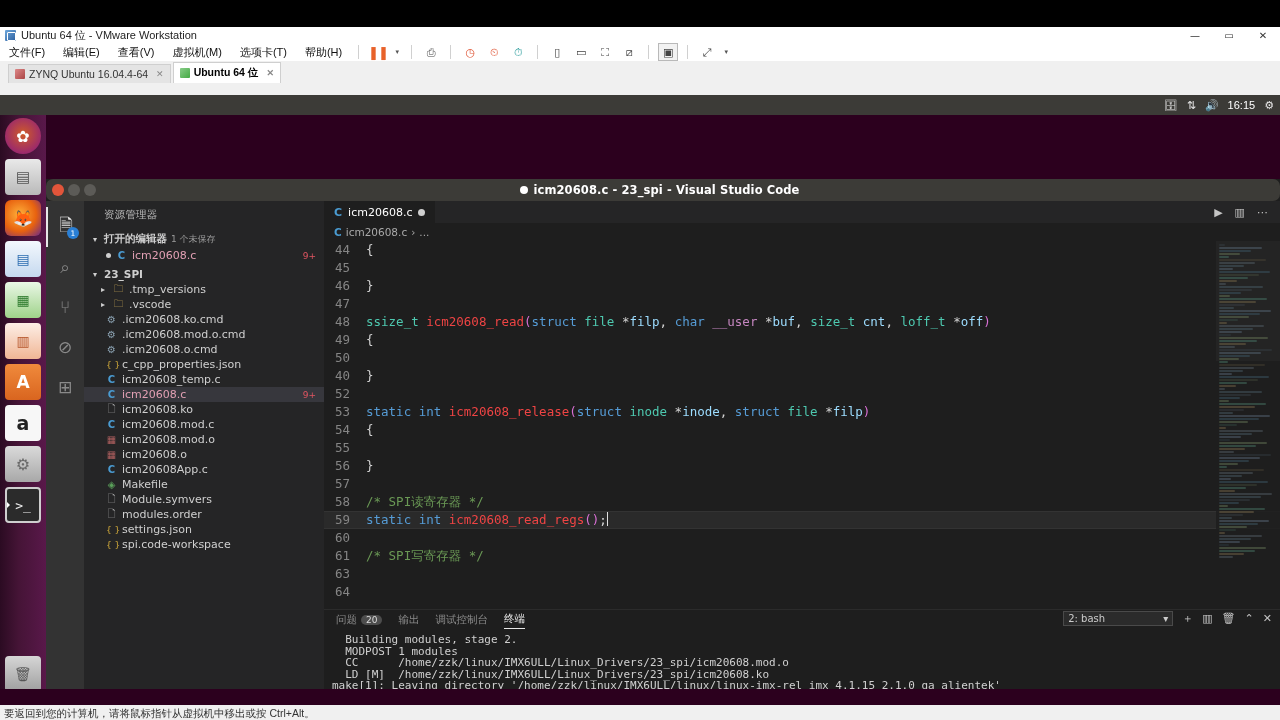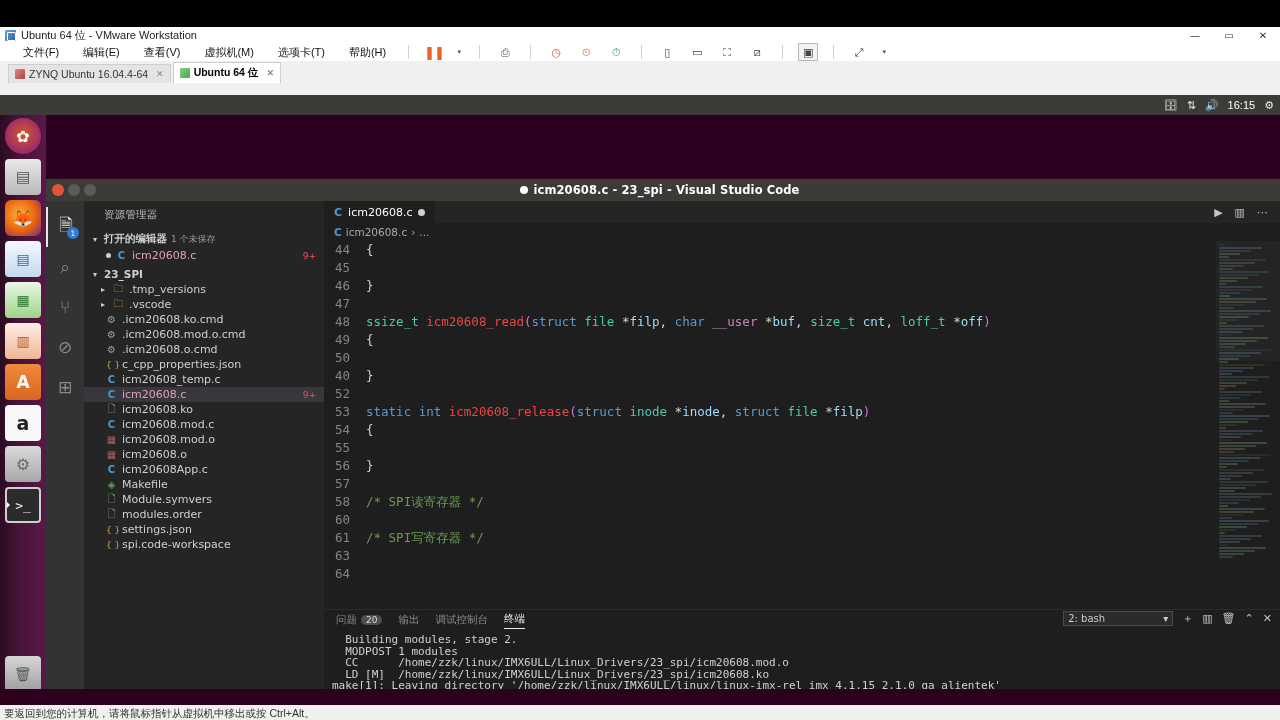--- a/index.html
+++ b/index.html
@@ -17,21 +17,21 @@
   .vm-titlebar .vm-icon { width:11px; height:11px; margin-right:5px; position:relative; }
   .vm-titlebar .vm-icon::before { content:""; position:absolute; left:0; top:0; width:11px; height:11px;
       background:linear-gradient(135deg,#6fa8dc,#2b5e9e); border-radius:1px; }
   .vm-titlebar .vm-icon::after { content:""; position:absolute; left:2px; top:2px; width:7px; height:7px;
       border:1px solid #fff; border-radius:1px; }
   .vm-title { font-size:11px; color:#222; white-space:nowrap; }
   .vm-wincontrols { position:absolute; right:0; top:0; height:16px; display:flex; }
   .vm-wincontrols div { width:34px; height:16px; display:flex; align-items:center; justify-content:center;
       font-size:10px; color:#333; font-family:"DejaVu Sans", sans-serif; }
 
-  .vm-menubar { height:18px; background:#fff; display:flex; align-items:center; padding-left:16px; gap:10px; border-bottom:0px; }
+  .vm-menubar { height:18px; background:#fff; display:flex; align-items:center; padding-left:2px; gap:4px; border-bottom:0px; }
   .vm-menu-item { font-size:11px; color:#111; padding:2px 7px; white-space:nowrap; }
   .tb-sep { width:1px; height:14px; background:#d0d0d0; margin:0 5px; }
   .tb-btn { width:20px; height:18px; display:flex; align-items:center; justify-content:center;
       font-size:11px; color:#444; font-family:"DejaVu Sans", sans-serif; }
   .tb-pause { color:#e8622a; font-size:13px; font-weight:bold; letter-spacing:-1px; }
   .tb-caret { font-size:7px; color:#555; width:10px; }
   .tb-snap { color:#e0593a; }
   .tb-snap2 { color:#2f9e9e; }
   .tb-sel { border:1px solid #b9b9b9; background:#f2f2f2; }
 
@@ -70,21 +70,21 @@
   .lnch-icon.term    { background:#2b2b2b; border:2px solid #cfcfcf; color:#eee; font-size:13px; font-family:"DejaVu Sans Mono", monospace; }
   .lnch-icon.vscode  { background:linear-gradient(135deg,#3aa8e8,#1b6fb5); }
   .lnch-icon.trash   { background:linear-gradient(#d6d6d6,#9e9e9e); position:absolute; bottom:8px; left:5px; }
   .lnch-icon .runbadge { position:absolute; left:-1px; top:12px; width:0; height:0;
       border-top:4px solid transparent; border-bottom:4px solid transparent; border-left:4px solid #fff; }
   .lnch-icon .runbadge.right { left:auto; right:-1px; border-left:none; border-right:4px solid #fff; }
 
   
   .vscode { position:absolute; left:46px; top:84px; width:1234px; height:588px; background:#1e1e1e;
       font-family:"DejaVu Sans", sans-serif; }
-  .vsc-titlebar { height:22px; background:#3c3b37; display:flex; align-items:center; position:relative; }
+  .vsc-titlebar { height:22px; background:#3c3b37; display:flex; align-items:center; position:relative;border-radius:7px; }
   .vsc-wb { width:12px; height:12px; border-radius:50%; margin-left:6px; }
   .vsc-wb.c { background:#e2553a; }
   .vsc-wb.m { background:#5c5b57; }
   .vsc-wb.x { background:#5c5b57; }
   .vsc-title { flex:1; text-align:center; color:#fff; font-size:11.5px; font-weight:bold; letter-spacing:.1px;
       padding-right:56px; display:flex; align-items:center; justify-content:center; gap:5px; }
   .vsc-dirty-dot { width:8px; height:8px; border-radius:50%; background:#fff; display:inline-block; }
 
   .vsc-body { position:absolute; left:0; top:22px; width:1234px; height:548px; display:flex; }
 
@@ -463,20 +463,21 @@
                   <div class="code-line"><span class="ln">49</span><span><span class="punct">{</span></span></div>
                   <div class="code-line"><span class="ln">50</span><span></span></div>
                   <div class="code-line"><span class="ln">40</span><span><span class="punct">}</span></span></div>
                   <div class="code-line"><span class="ln">52</span><span></span></div>
                   <div class="code-line"><span class="ln">53</span><span><span class="kw">static</span><span class="code-txt"> </span><span class="kw">int</span><span class="code-txt"> </span><span class="fn">icm20608_release</span><span class="par">(</span><span class="kw">struct</span><span class="code-txt"> </span><span class="typ">inode</span><span class="code-txt"> *</span><span class="var">inode</span><span class="punct">, </span><span class="kw">struct</span><span class="code-txt"> </span><span class="typ">file</span><span class="code-txt"> *</span><span class="var">filp</span><span class="par">)</span></span></div>
                   <div class="code-line"><span class="ln">54</span><span><span class="punct">{</span></span></div>
                   <div class="code-line"><span class="ln">55</span><span></span></div>
                   <div class="code-line"><span class="ln">56</span><span><span class="punct">}</span></span></div>
                   <div class="code-line"><span class="ln">57</span><span></span></div>
                   <div class="code-line"><span class="ln">58</span><span><span class="cmt">/* SPI读寄存器 */</span></span></div>
+                  <div class="code-line current"><span class="ln">59</span><span><span class="kw">static</span><span class="code-txt"> </span><span class="kw">int</span><span class="code-txt"> </span><span class="fn">icm20608_read_regs</span><span class="par">()</span><span class="punct">;</span><span class="caret-bar"></span></span></div>
                   <div class="code-line"><span class="ln">60</span><span></span></div>
                   <div class="code-line"><span class="ln">61</span><span><span class="cmt">/* SPI写寄存器 */</span></span></div>
                   <div class="code-line"><span class="ln">63</span><span></span></div>
                   <div class="code-line"><span class="ln">64</span><span></span></div>
                 </div>
               <div class="minimap">
                 <div class="mm-slider"></div>
                 <div id="minimap-lines">
                     <div class="mm-line" style="width: 6px; background: rgb(74, 95, 106); opacity: 0.25;"></div>
                     <div class="mm-line" style="width: 43px; background: rgb(90, 106, 122); opacity: 0.55;"></div>

